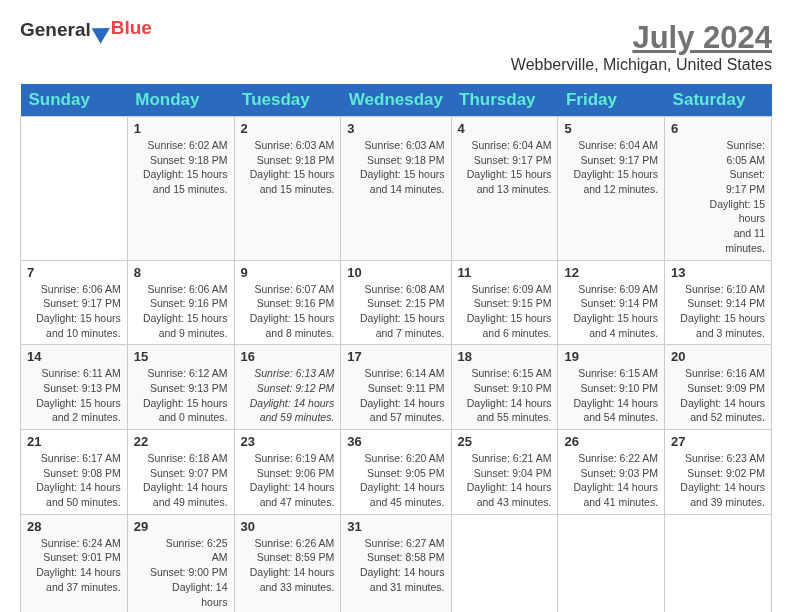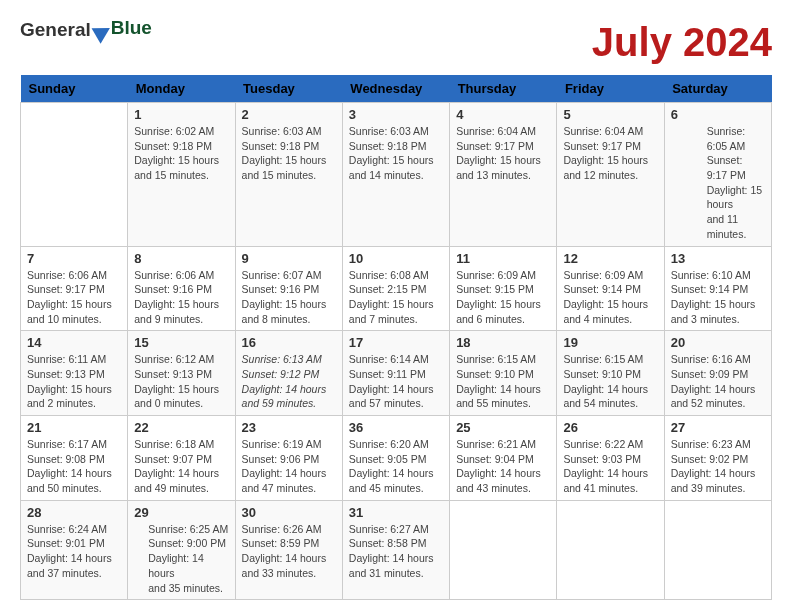--- a/index.html
+++ b/index.html
@@ -13,40 +13,41 @@
     .header {
       display: flex;
       justify-content: space-between;
       align-items: flex-start;
       margin-bottom: 10px;
     }
     .title-section {
       text-align: right;
     }
     .month-title {
-      font-size: 40px;
+      font-size: 31px;
       font-weight: bold;
-      color: #b91c1c;
+      color: #737373;
+      text-decoration: underline;
     }
     .location {
       font-size: 16px;
       color: #333;
       font-weight: normal;
     }
     .calendar {
       width: 100%;
       border-collapse: collapse;
       font-size: 11px;
     }
     .calendar th {
       background-color: #2a6bbf;
-      color: #000000;
+      color: #5eead4;
       text-align: left;
       padding: 6px 8px;
-      font-size: 13px;
+      font-size: 17px;
       font-weight: bold;
     }
     .calendar td {
       border: 1px solid #ccc;
       vertical-align: top;
       padding: 4px 6px;
       width: 107px;
       min-height: 80px;
       background: #fff;
     }
@@ -59,20 +60,21 @@
     .day-number {
       font-weight: bold;
       font-size: 13px;
       margin-bottom: 2px;
       color: #333;
     }
     .day-info {
       color: #444;
       line-height: 1.4;
       font-size: 10.5px;
+      text-align: right;
     }
     .empty-cell {
       background: #fff !important;
     }
     .logo-container {
       display: flex;
       align-items: center;
     }
     .logo-text {
       display: flex;
@@ -94,25 +96,26 @@
 </head>
 <body>
 
 <div class="header">
   <div class="logo-container">
     <div class="logo-text">
       <div style="display:flex; align-items:center;">
         <span style="font-size:19px; font-weight:bold; color:#333;">General</span>
         <span class="logo-arrow"></span>
       </div>
-      <span style="font-size:19px; font-weight:bold; color:#14532d; margin-top:-2px;">Blue</span>
+      <span style="font-size:19px; font-weight:bold; color:#ef4444; margin-top:-2px;">Blue</span>
     </div>
   </div>
   <div class="title-section">
     <div class="month-title">July 2024</div>
+    <div class="location">Webberville, Michigan, United States</div>
   </div>
 </div>
 
 <table class="calendar">
   <thead>
     <tr>
     <th>Sunday</th>
         <th>Monday</th>
         <th>Tuesday</th>
         <th>Wednesday</th>

